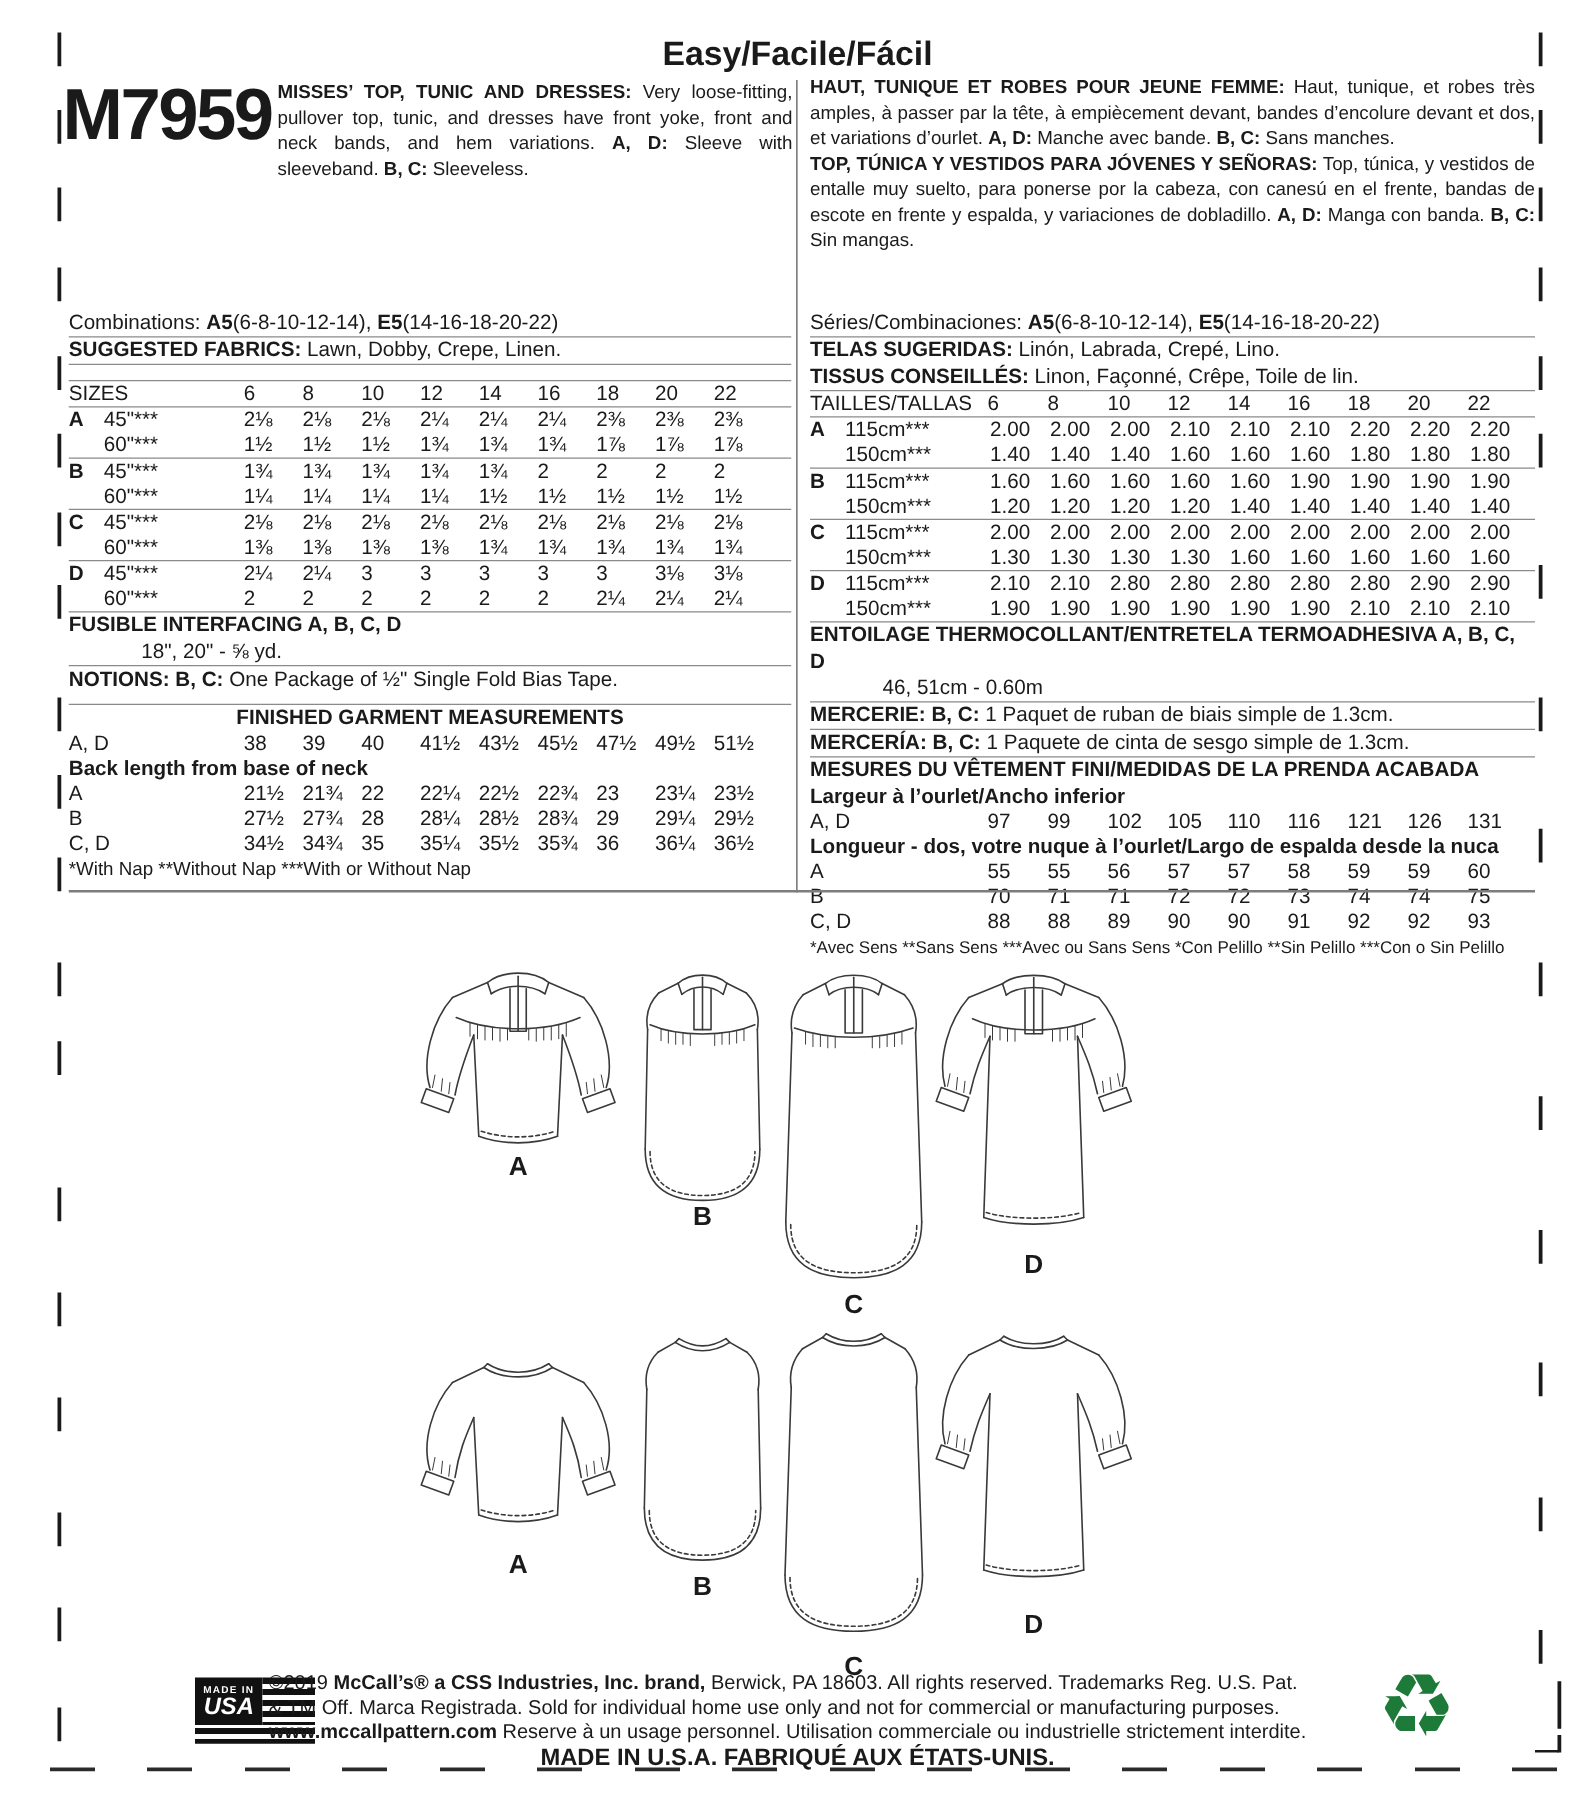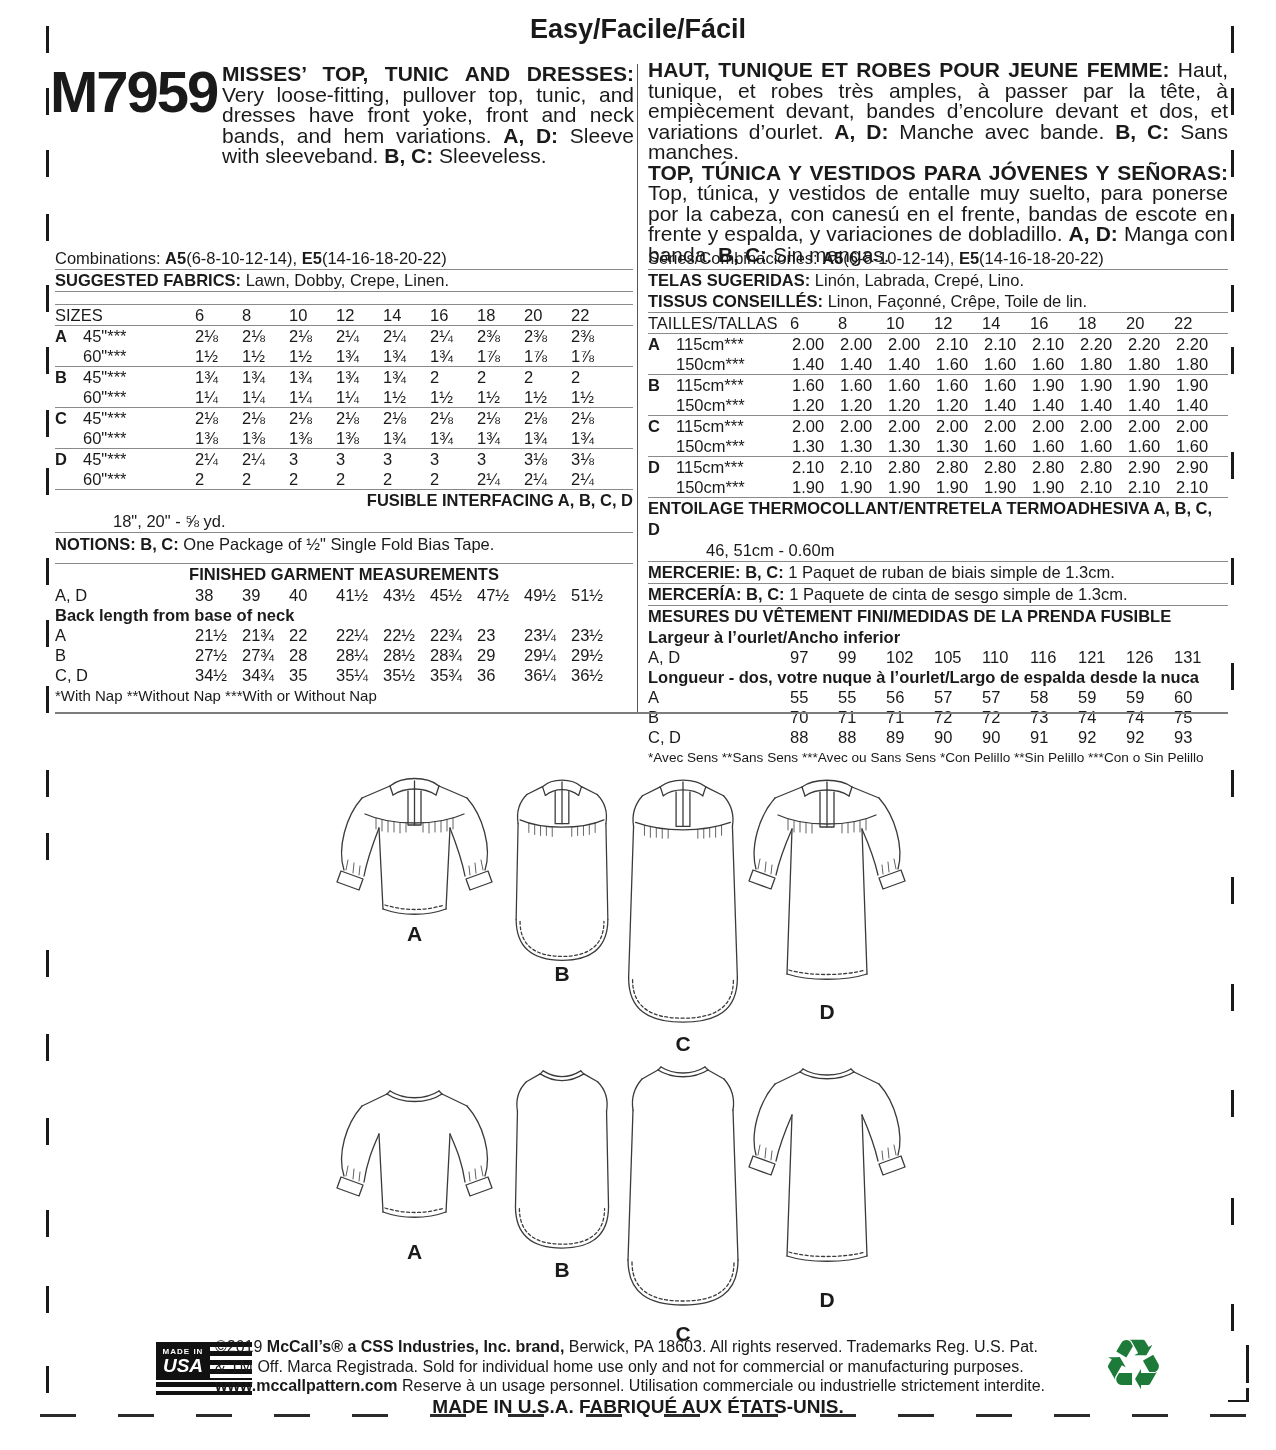--- a/index.html
+++ b/index.html
@@ -1,22 +1,22 @@
 <!DOCTYPE html>
 <html><head>
 <meta charset="utf-8">
 <style>
   html,body{margin:0;padding:0;background:#e8e8e8;}
   #page{position:relative;width:1276px;height:1450px;background:#ffffff;
         font-family:"Liberation Sans","DejaVu Sans",sans-serif;color:#1a1a1a;overflow:hidden;}
   .b{font-weight:bold;}
   
-  .easy{position:absolute;top:14px;left:0;right:0;text-align:center;font-size:27px;font-weight:bold;}
+  .easy{position:absolute;top:28px;left:0;right:0;text-align:center;font-size:27px;font-weight:bold;}
   .pnum{position:absolute;left:50px;top:58px;font-size:58px;font-weight:bold;letter-spacing:-2px;}
-  .desc{position:absolute;font-size:21px;line-height:20.5px;text-align:justify;}
+  .desc{position:absolute;font-size:15px;line-height:20.5px;text-align:justify;}
   .desc-en{left:222px;top:64px;width:412px;}
   .desc-intl{left:648px;top:60px;width:580px;}
   
   .col{position:absolute;top:248px;font-size:16.5px;line-height:21px;}
   .col-l{left:55px;width:578px;}
   .col-r{left:648px;width:580px;}
   .bb{border-bottom:1px solid #8a8a8a;}
   .bt{border-top:1px solid #8a8a8a;}
   .sp12{height:12px;} .sp8{height:8px;}
   .trow{display:flex;line-height:20px;}
@@ -211,21 +211,21 @@
             <div class="c-v">2</div>
             <div class="c-v">2</div>
             <div class="c-v">2</div>
             <div class="c-v">2</div>
             <div class="c-v">2¼</div>
             <div class="c-v">2¼</div>
             <div class="c-v">2¼</div>
           </div>
         </div>
       </div>
-    <div class="b" style="line-height:21px;text-align:right;">FUSIBLE INTERFACING A, B, C, D</div>
+    <div class="b" style="line-height:21px;">FUSIBLE INTERFACING A, B, C, D</div>
     <div class="yd bb" style="line-height:21px;">18", 20" - ⅝ yd.</div>
     <div style="line-height:22px;">
       <span class="b">NOTIONS: B, C:</span><span> One Package of ½" Single Fold Bias Tape.</span>
     </div>
     <div class="sp8"></div>
     <div class="b bt" style="line-height:21px;text-align:center;">FINISHED GARMENT MEASUREMENTS</div>
     <div>
         <div class="trow">
           <div class="c-lab2">A, D</div>
           <div class="c-v">38</div>
@@ -416,21 +416,21 @@
         </div>
       </div>
     <div class="b" style="line-height:21px;">ENTOILAGE THERMOCOLLANT/ENTRETELA TERMOADHESIVA A, B, C, D</div>
     <div class="yd bb" style="line-height:21px;">46, 51cm - 0.60m</div>
     <div class="bb" style="line-height:21px;">
       <span class="b">MERCERIE: B, C:</span><span> 1 Paquet de ruban de biais simple de 1.3cm.</span>
     </div>
     <div class="bb" style="line-height:21px;">
       <span class="b">MERCERÍA: B, C:</span><span> 1 Paquete de cinta de sesgo simple de 1.3cm.</span>
     </div>
-    <div class="b" style="line-height:21px;">MESURES DU VÊTEMENT FINI/MEDIDAS DE LA PRENDA FUSIBLE</div>
+    <div class="b" style="line-height:21px;">MESURES DU VÊTEMENT FINI/MEDIDAS DE LA PRENDA ACABADA</div>
     <div>
         <div class="mhead">Largeur à l’ourlet/Ancho inferior</div>
         <div class="trow">
           <div class="c-lab2">A, D</div>
           <div class="c-v">97</div>
           <div class="c-v">99</div>
           <div class="c-v">102</div>
           <div class="c-v">105</div>
           <div class="c-v">110</div>
           <div class="c-v">116</div>

